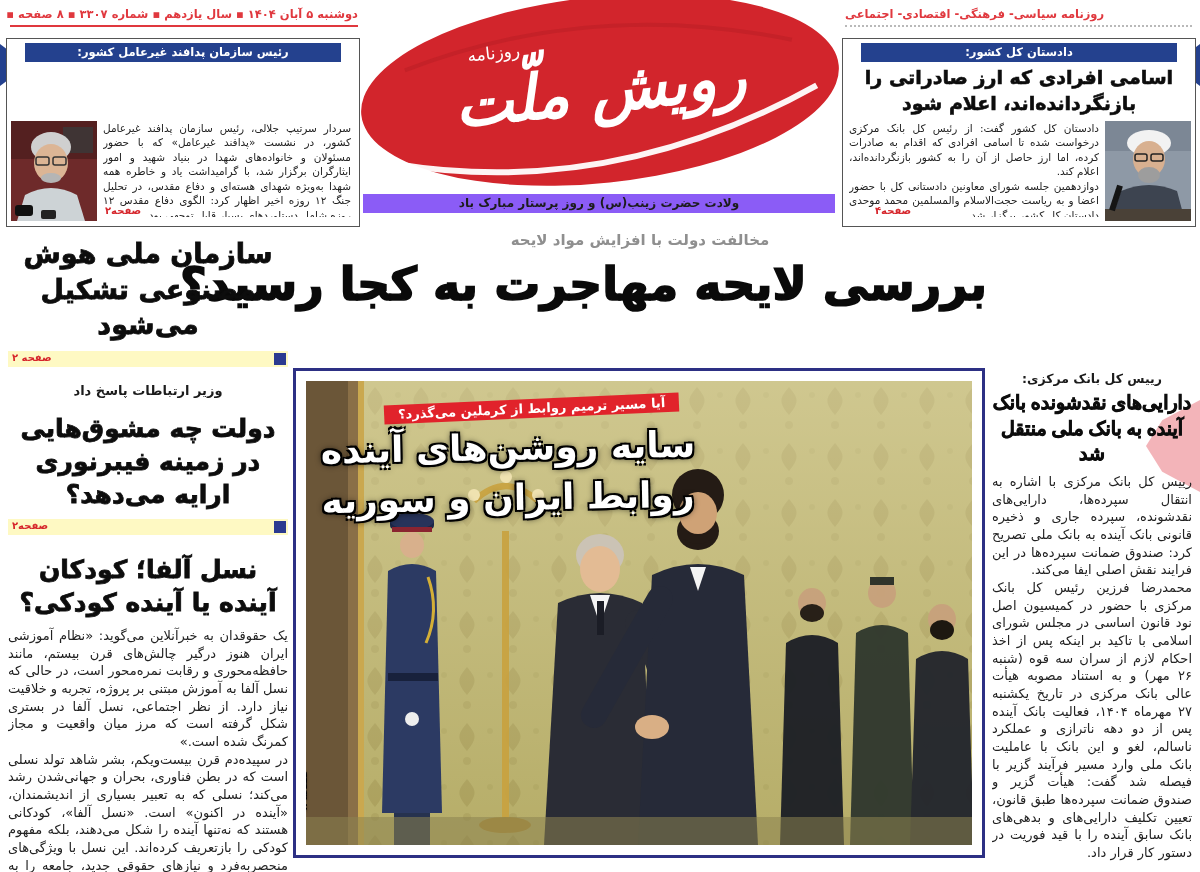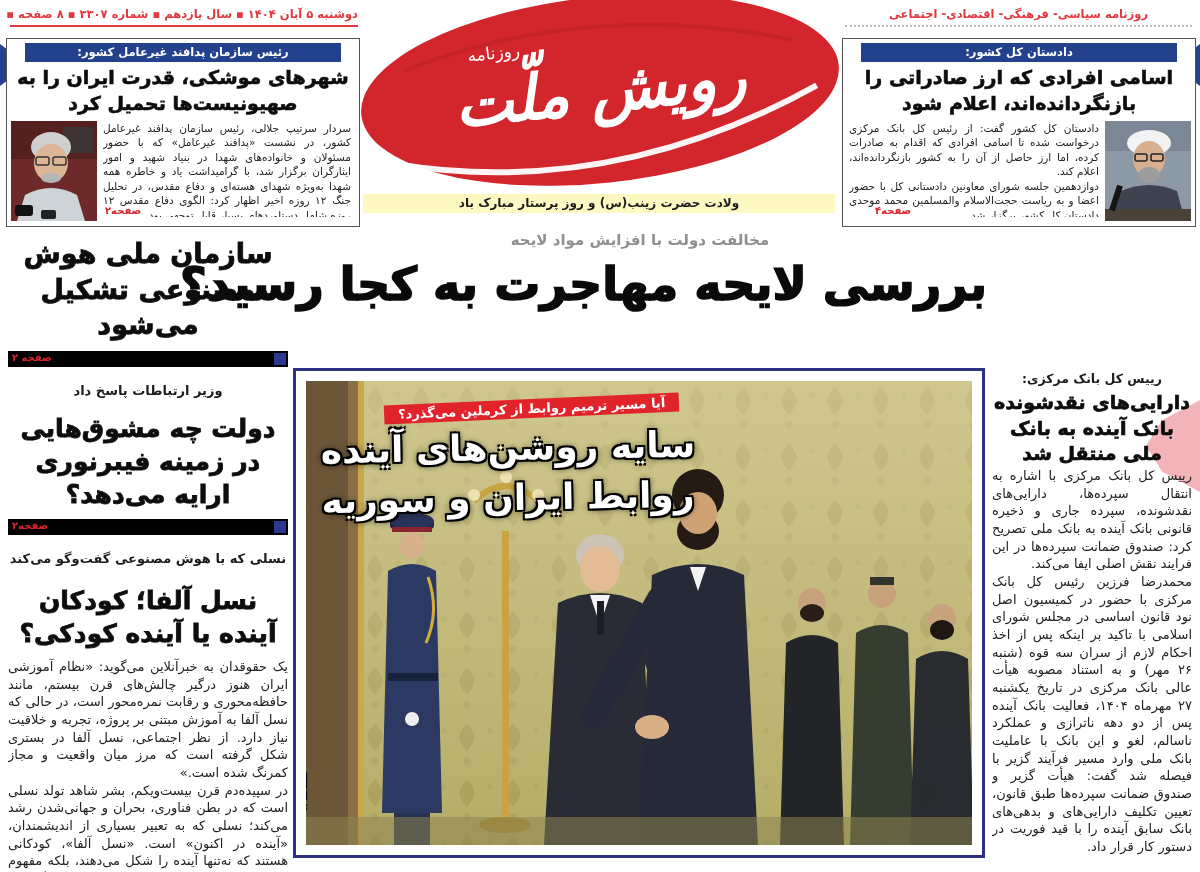--- a/index.html
+++ b/index.html
@@ -2,41 +2,41 @@
 <html lang="fa" dir="rtl"><head>
 <meta charset="utf-8">
 <style>
   html,body{margin:0;padding:0;background:#fff;}
   #page{position:relative;width:1200px;height:872px;background:#fff;overflow:hidden;
         font-family:"DejaVu Sans",sans-serif;direction:rtl;}
   .abs{position:absolute;}
   
   .info{font-size:11.5px;font-weight:bold;color:#e0383e;white-space:nowrap;}
   .info-left{left:10px;top:7px;width:348px;text-align:right;border-bottom:2px solid #e0383e;padding-bottom:4px;}
-  .info-right{left:845px;top:7px;width:347px;text-align:center;border-bottom:2px dotted #b9b9b9;padding-bottom:4px;}
+  .info-right{left:845px;top:7px;width:347px;text-align:left;border-bottom:2px dotted #b9b9b9;padding-bottom:4px;}
   .logo-wrap{left:348px;top:-10px;width:504px;height:208px;}
-  .banner-strip{left:363px;top:194px;width:472px;height:19px;background:#fef9c3;
+  .banner-strip{left:363px;top:194px;width:472px;height:19px;background:#8b5cf6;
                 font-size:12px;font-weight:bold;color:#1c1c1c;text-align:center;line-height:19px;}
   
   .news-box{top:38px;width:352px;height:187px;border:1px solid #555;background:#fff;}
   .news-box .kicker-bar{position:absolute;top:4px;left:5%;width:90%;height:19px;background:#24418e;
         color:#fff;font-size:11.5px;font-weight:bold;text-align:center;line-height:19px;}
   .news-box h2{position:absolute;top:26px;left:2%;width:96%;margin:0;text-align:center;
         font-size:19px;line-height:1.35;color:#0d0d0d;letter-spacing:-.3px;
         -webkit-text-stroke:.6px #0d0d0d;}
   .news-box .body{position:absolute;top:82px;font-size:10.5px;line-height:1.38;color:#222;
         text-align:justify;white-space:pre-line;overflow:hidden;}
   .page-ref{color:#d6252b;font-size:10px;font-weight:bold;}
   .edge-wedge{width:10px;height:42px;background:#24418e;top:44px;}
   .portrait{position:absolute;top:82px;width:86px;height:100px;overflow:hidden;}
   
   .col-left{left:8px;top:228px;width:280px;}
   .col-head{margin:0;text-align:center;font-weight:bold;color:#0d0d0d;letter-spacing:-.4px;
         -webkit-text-stroke:.8px #0d0d0d;line-height:1.32;}
-  .strip{position:relative;height:16px;background:#000000;margin-top:8px;text-decoration:underline;}
+  .strip{position:relative;height:16px;background:#fef9c3;margin-top:8px;text-decoration:underline;}
   .strip .page-ref{position:absolute;right:auto;left:4px;top:1px;}
   .strip .blue-sq{position:absolute;right:2px;top:2px;width:12px;height:12px;background:#2b3a90;}
   .small-kicker{text-align:center;font-size:13px;font-weight:bold;color:#1c1c1c;margin:0;}
   .col-body{font-size:13px;line-height:1.36;color:#222;text-align:justify;white-space:pre-line;overflow:hidden;}
   
   .main-kicker{left:295px;top:231px;width:690px;text-align:center;font-size:15px;font-weight:bold;color:#8f8f8f;}
   .main-headline{left:293px;top:250px;width:694px;text-align:center;font-size:46px;font-weight:bold;
         color:#0a0a0a;letter-spacing:-1px;white-space:nowrap;-webkit-text-stroke:1.6px #0a0a0a;line-height:1.5;}
   
   .photo-frame{left:293px;top:368px;width:666px;height:464px;border:3px solid #2d3084;padding:10px;background:#fff;}
@@ -46,22 +46,22 @@
   .photo-caption{position:absolute;left:12px;width:380px;text-align:center;font-size:36px;font-weight:bold;
         color:#fff;letter-spacing:-1px;white-space:nowrap;
         text-shadow:-2px -2px 0 #000,2px -2px 0 #000,-2px 2px 0 #000,2px 2px 0 #000,0 0 7px #000;}
   .cap1{top:46px;transform:rotate(-1deg);}
   .cap2{top:96px;transform:rotate(-1deg);}
   .photo-pageref{position:absolute;left:2px;bottom:34px;transform:rotate(-90deg);transform-origin:left bottom;
         color:#fff;font-size:10px;font-weight:bold;text-shadow:0 0 3px #000,1px 1px 0 #000;}
   
   .col-right{left:992px;top:365px;width:200px;}
   .col-right .small-kicker{font-size:12.5px;}
-  .col-right h2{margin:4px 0 0 0;text-align:center;font-size:19px;line-height:1.35;color:#0d0d0d;
-        letter-spacing:-.3px;-webkit-text-stroke:.7px #0d0d0d;position:relative;z-index:2;}
+  .col-right h2{margin:4px 0 6px 0;text-align:center;font-size:19px;line-height:1.35;color:#0d0d0d;
+        letter-spacing:-.3px;-webkit-text-stroke:.7px #0d0d0d;position:relative;z-index:2;font-family:Liberation Serif, serif;}
   .col-right .col-body{height:388px;position:relative;z-index:2;}
   .corner-ribbon{left:1146px;top:400px;width:54px;height:92px;background:#f2aeb3;opacity:.92;
         clip-path:polygon(100% 0,100% 100%,30% 78%,0 50%,30% 22%);z-index:1;}
   .rc-inner{position:relative;}
 </style>
 </head>
 <body>
 
 <div id="page">
 
@@ -82,21 +82,20 @@
     <span class="abs" style="left:0;top:0;font-size:0;">رویش ملّت</span>
   </div>
 
   <div class="abs banner-strip">ولادت حضرت زینب(س) و روز پرستار مبارک باد</div>
 
   <div class="abs edge-wedge" style="left:0;clip-path:polygon(0 0,100% 18%,100% 82%,0 100%);"></div>
   <div class="abs edge-wedge" style="left:1190px;clip-path:polygon(100% 0,0 18%,0 82%,100% 100%);"></div>
 
   <section class="abs news-box" style="left:6px;">
     <div class="kicker-bar">رئیس سازمان پدافند غیرعامل کشور:</div>
-    <h2>شهرهای موشکی، قدرت ایران را به صهیونیست‌ها تحمیل کرد</h2>
     <div class="portrait" style="left:4px;">
       <svg width="86" height="100" viewBox="0 0 86 100">
         <rect width="86" height="100" fill="#6e2a2a"></rect>
         <rect x="0" y="0" width="86" height="38" fill="#542020"></rect>
         <rect x="52" y="6" width="30" height="26" fill="#3a3a3a" opacity="0.8"></rect>
         <ellipse cx="40" cy="26" rx="20" ry="15" fill="#cfcfcf"></ellipse>
         <ellipse cx="40" cy="42" rx="17" ry="19" fill="#dcb595"></ellipse>
         <rect x="25" y="36" width="13" height="8" rx="2" fill="none" stroke="#333" stroke-width="1.5"></rect>
         <rect x="42" y="36" width="13" height="8" rx="2" fill="none" stroke="#333" stroke-width="1.5"></rect>
         <ellipse cx="40" cy="57" rx="10" ry="5" fill="#b5b5b5"></ellipse>
@@ -139,21 +138,20 @@
     <div class="strip">
       <span class="page-ref">صفحه ۲</span>
       <span class="blue-sq"></span>
     </div>
     <p class="small-kicker" style="margin-top:16px;">وزیر ارتباطات پاسخ داد</p>
     <h2 class="col-head" style="font-size:25px;margin-top:14px;">دولت چه مشوق‌هایی در زمینه فیبرنوری ارایه می‌دهد؟</h2>
     <div class="strip">
       <span class="page-ref">صفحه۲</span>
       <span class="blue-sq"></span>
     </div>
-    <p class="small-kicker" style="margin-top:16px;">نسلی که با هوش مصنوعی گفت‌وگو می‌کند</p>
     <h2 class="col-head" style="font-size:25px;margin-top:18px;">نسل آلفا؛ کودکان آینده یا آینده کودکی؟</h2>
     <div class="col-body" style="margin-top:8px;height:252px;">یک حقوقدان به خبرآنلاین می‌گوید: «نظام آموزشی ایران هنوز درگیر چالش‌های قرن بیستم، مانند حافظه‌محوری و رقابت نمره‌محور است، در حالی که نسل آلفا به آموزش مبتنی بر پروژه، تجربه و خلاقیت نیاز دارد. از نظر اجتماعی، نسل آلفا در بستری شکل گرفته است که مرز میان واقعیت و مجاز کمرنگ شده است.»
 در سپیده‌دم قرن بیست‌ویکم، بشر شاهد تولد نسلی است که در بطن فناوری، بحران و جهانی‌شدن رشد می‌کند؛ نسلی که به تعبیر بسیاری از اندیشمندان، «آینده در اکنون» است. «نسل آلفا»، کودکانی هستند که نه‌تنها آینده را شکل می‌دهند، بلکه مفهوم کودکی را بازتعریف کرده‌اند. این نسل با ویژگی‌های منحصربه‌فرد و نیازهای حقوقی جدید، جامعه را به بازاندیشی در نظام‌های آموزشی، فرهنگی و حقوقی فرامی‌خواند.
 در همین خصوص، دکتر محمدمهدی سیدناصری، حقوقدان و پژوهشگر حقوق بین‌الملل کودکان، در گفت‌وگو با خبرآنلاین به شرح ویژگی‌های نسل آلفا، تفاوت‌های آن با نسل زد و مسئولیت‌های جامعه برای حمایت از این کودکان آینده‌ساز می‌پردازد و در توصیف این نسل می‌گوید: «نسل آلفا، نسلی است که نخستین گریه‌های خود را در کنار صفحه‌نمایش‌ها سر داده‌اند، نخستین گام‌هایشان را در خانه‌هایی برداشته‌اند که اینترنت و هوش مصنوعی بخشی از زیست روزمره آن است.</div>
 
   </section>
 
   <figure class="abs photo-frame" style="margin:0;">
     <div class="photo-scene">
       <svg width="666" height="464" viewBox="0 0 666 464">

